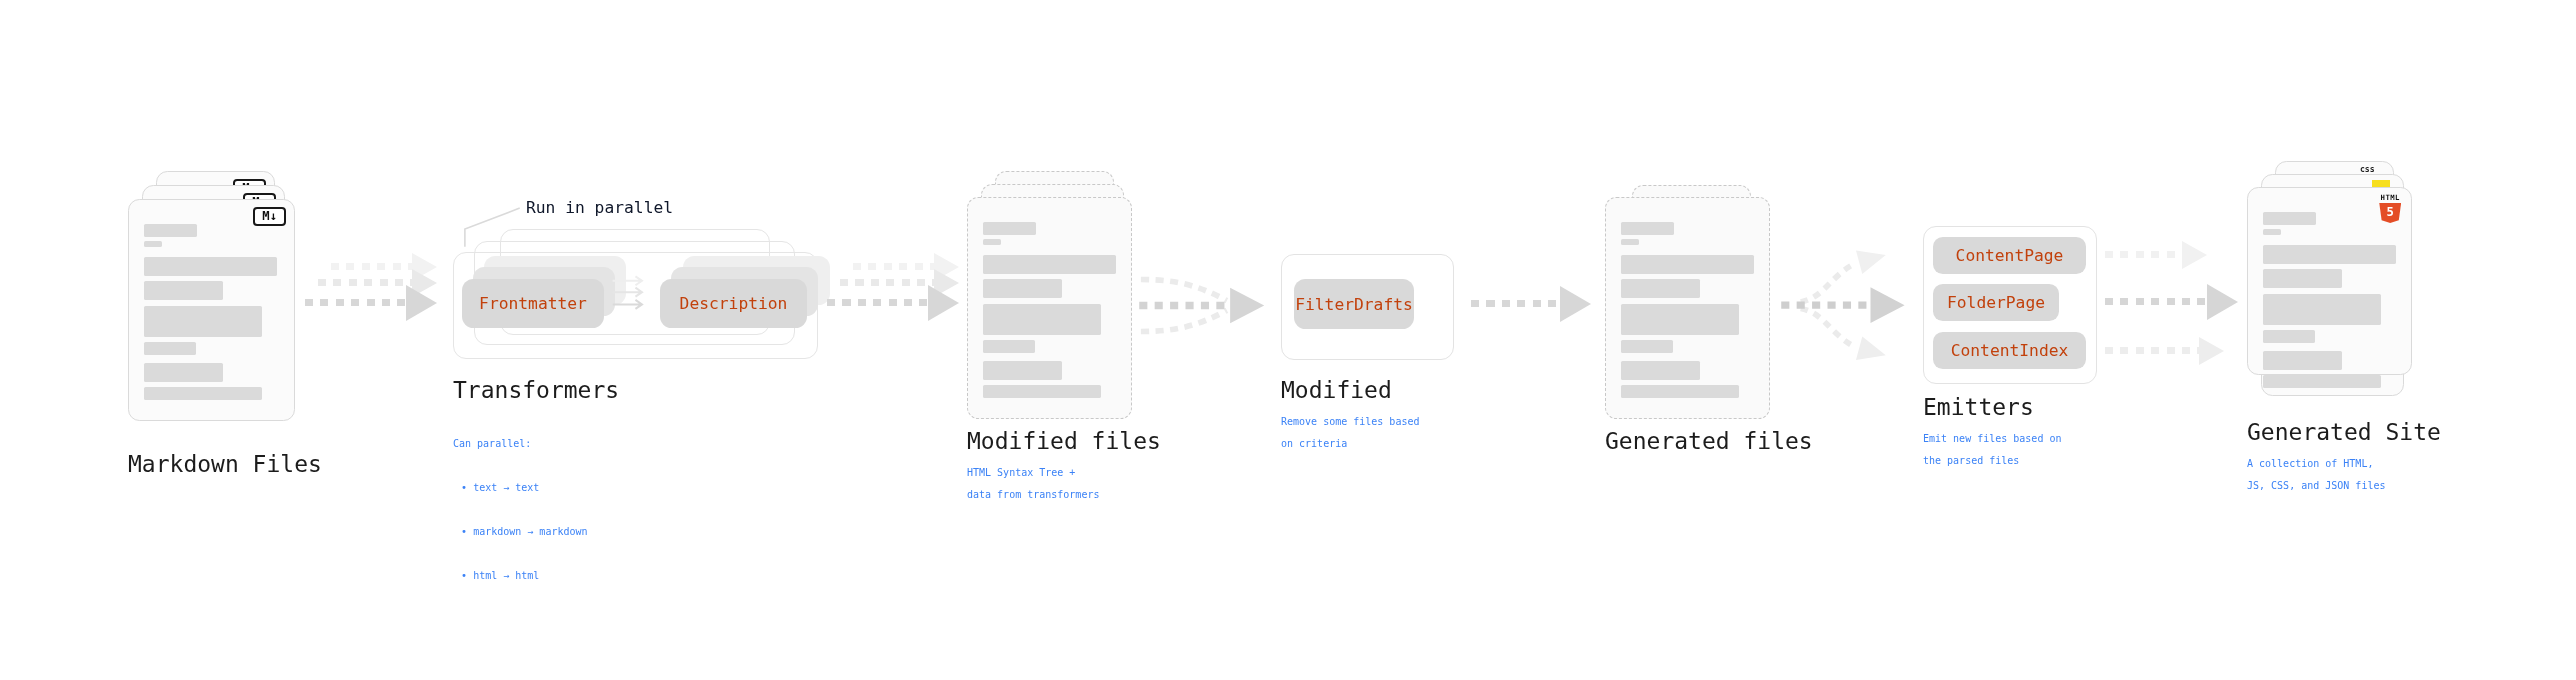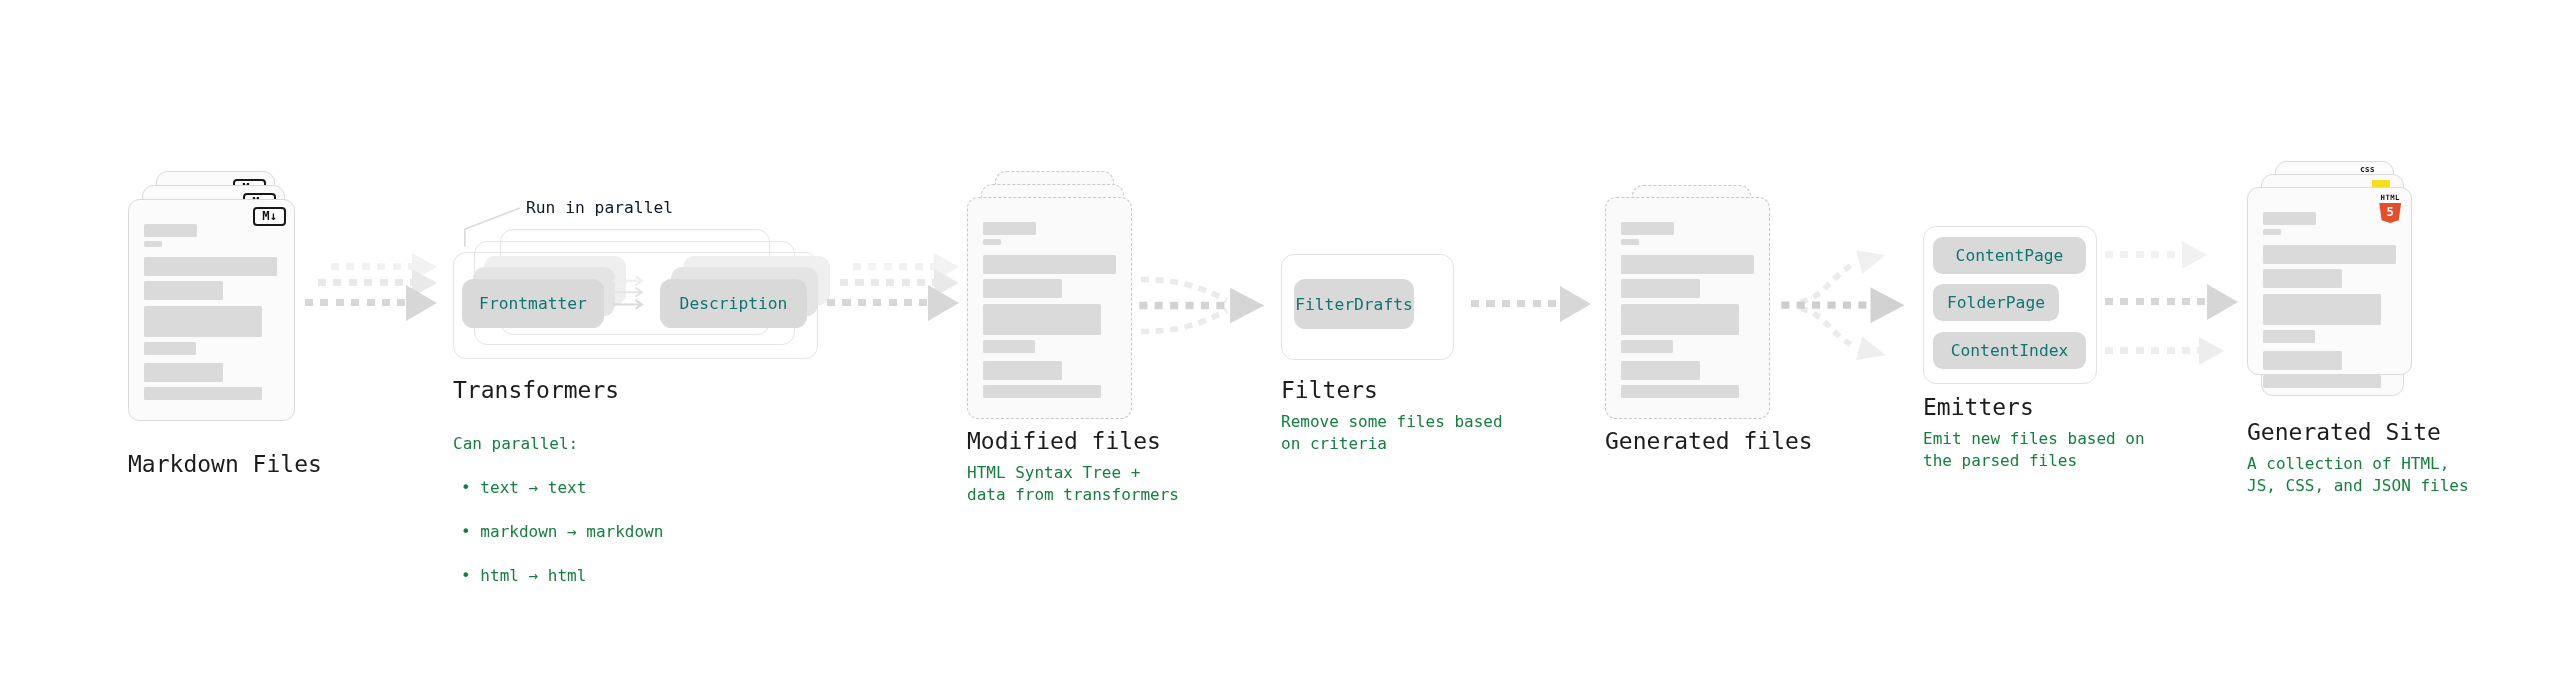--- a/index.html
+++ b/index.html
@@ -34,36 +34,36 @@
       clip-path:polygon(0 0,100% 0,89% 87%,50% 100%,11% 87%)}
   .html5-badge .shield span{position:absolute;left:0;top:2.4px;width:100%;text-align:center;
       color:#fff;font-size:12.2px;font-weight:bold;line-height:14.6px}
 
   
   .outline-box{position:absolute;border:1.6px solid #e5e5e5;border-radius:13px;background:transparent}
   .panel{position:absolute;border:1.6px solid #e3e3e3;border-radius:13px;background:#fff}
 
   
   .chip{position:absolute;background:#d9d9d9;border-radius:11.4px;display:flex;align-items:center;justify-content:center;
-        font-size:16.3px;color:#0f766e;white-space:nowrap}
+        font-size:16.3px;color:#c2410c;white-space:nowrap}
   .chip.ghost1{background:#e4e4e4}
   .chip.ghost2{background:#efefef}
   .chip.em{border-radius:9.8px}
 
   
   .da{position:absolute;display:flex;align-items:center;height:37px}
   .da .line{flex:1;height:7.3px;background:repeating-linear-gradient(90deg,var(--c) 0 8.1px,transparent 8.1px 15.4px)}
   .da .head{width:0;height:0;border-top:18.7px solid transparent;border-bottom:18.7px solid transparent;border-left:31px solid var(--c)}
   .da.small{height:29px}
   .da.small .line{height:6.5px}
   .da.small .head{border-top-width:14.6px;border-bottom-width:14.6px;border-left-width:25px}
 
   
   .label{position:absolute;font-size:23px;color:#1c1c1c;white-space:nowrap}
-  .body-text{position:absolute;font-size:16px;line-height:22px;color:#15803d;white-space:pre-line}
+  .body-text{position:absolute;font-size:10px;line-height:22px;color:#3b82f6;white-space:pre-line}
   .body-text .bullet{padding-left:8.1px}
   .note{position:absolute;font-size:16.3px;color:#0f172a;white-space:nowrap}
   .svgabs{position:absolute}
 </style>
 </head>
 <body>
 
 <div class="canvas">
 
   <div>
@@ -177,21 +177,21 @@
   <svg class="svgabs" style="left:1136px;top:268px" width="142" height="75" viewBox="0 0 175 92">
     <path d="M6 14 C52 14 78 22 112 40" fill="none" stroke="#ebebeb" stroke-width="7" stroke-dasharray="10 8"></path>
     <path d="M6 78 C52 78 78 70 112 52" fill="none" stroke="#ebebeb" stroke-width="7" stroke-dasharray="10 8"></path>
     <path d="M4 46 H114" fill="none" stroke="#d3d3d3" stroke-width="9" stroke-dasharray="10 9"></path>
     <polygon points="116,24 158,46 116,68" fill="#d5d5d5"></polygon>
   </svg>
 
   <div>
     <div class="panel" style="left:1281px;top:254px;width:173px;height:106px"></div>
     <div class="chip" style="left:1294px;top:279px;width:120px;height:50px">FilterDrafts</div>
-    <div class="label" style="left:1281px;top:377px">Filters</div>
+    <div class="label" style="left:1281px;top:377px">Modified</div>
     <div class="body-text" style="left:1281px;top:411px">Remove some files based
 on criteria</div>
   </div>
 
   <div class="da" style="left:1471px;top:285px;width:120px;--c:#d7d7d7">
       <div class="line"></div>
       <div class="head"></div>
     </div>
 
   <div>

